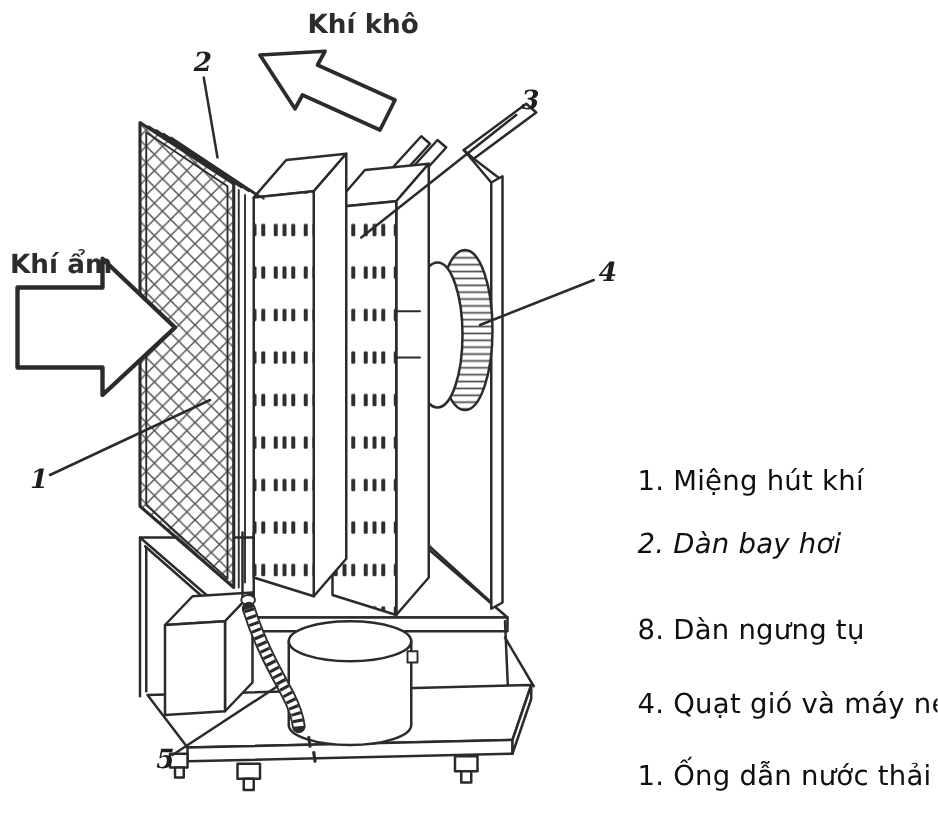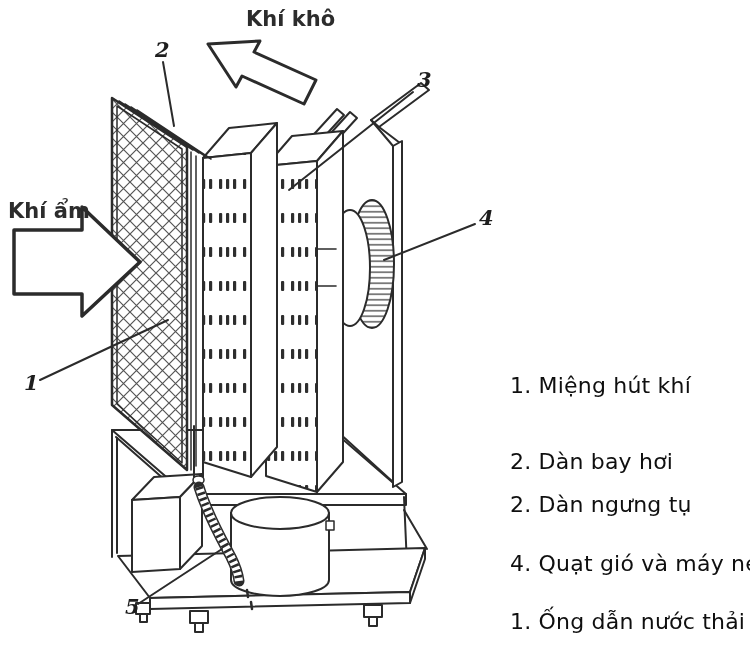--- a/index.html
+++ b/index.html
@@ -23,21 +23,21 @@
   }
   .legend-item {
     position: absolute;
     left: 510px;
     font-size: 22px;
     color: #0f0f0f;
     white-space: nowrap;
     letter-spacing: 0.2px;
   }
   .li-1 { top: 373px; }
-  .li-2 { top: 449px; }
+  .li-2 { top: 423px; font-style: italic; }
   .li-3 { top: 492px; }
   .li-4 { top: 551px; }
   .li-5 { top: 609px; }
 
   .flow-label {
     font-family: "DejaVu Sans", "Liberation Sans", sans-serif;
     font-size: 21px;
     font-weight: bold;
     fill: #2c2c2c;
   }
@@ -198,18 +198,18 @@
 
     <g>
       <text class="flow-label" x="246" y="26">Khí khô</text>
       <text class="flow-label" x="8" y="218">Khí ẩm</text>
     </g>
   </svg>
 
   <div class="legend">
     <div class="legend-item li-1">1. Miệng hút khí</div>
     <div class="legend-item li-2">2. Dàn bay hơi</div>
-    <div class="legend-item li-3">2. Dàn ngưng tụ</div>
+    <div class="legend-item li-3">8. Dàn ngưng tụ</div>
     <div class="legend-item li-4">4. Quạt gió và máy nén</div>
     <div class="legend-item li-5">1. Ống dẫn nước thải</div>
   </div>
 
 </div>
 
 </body></html>

